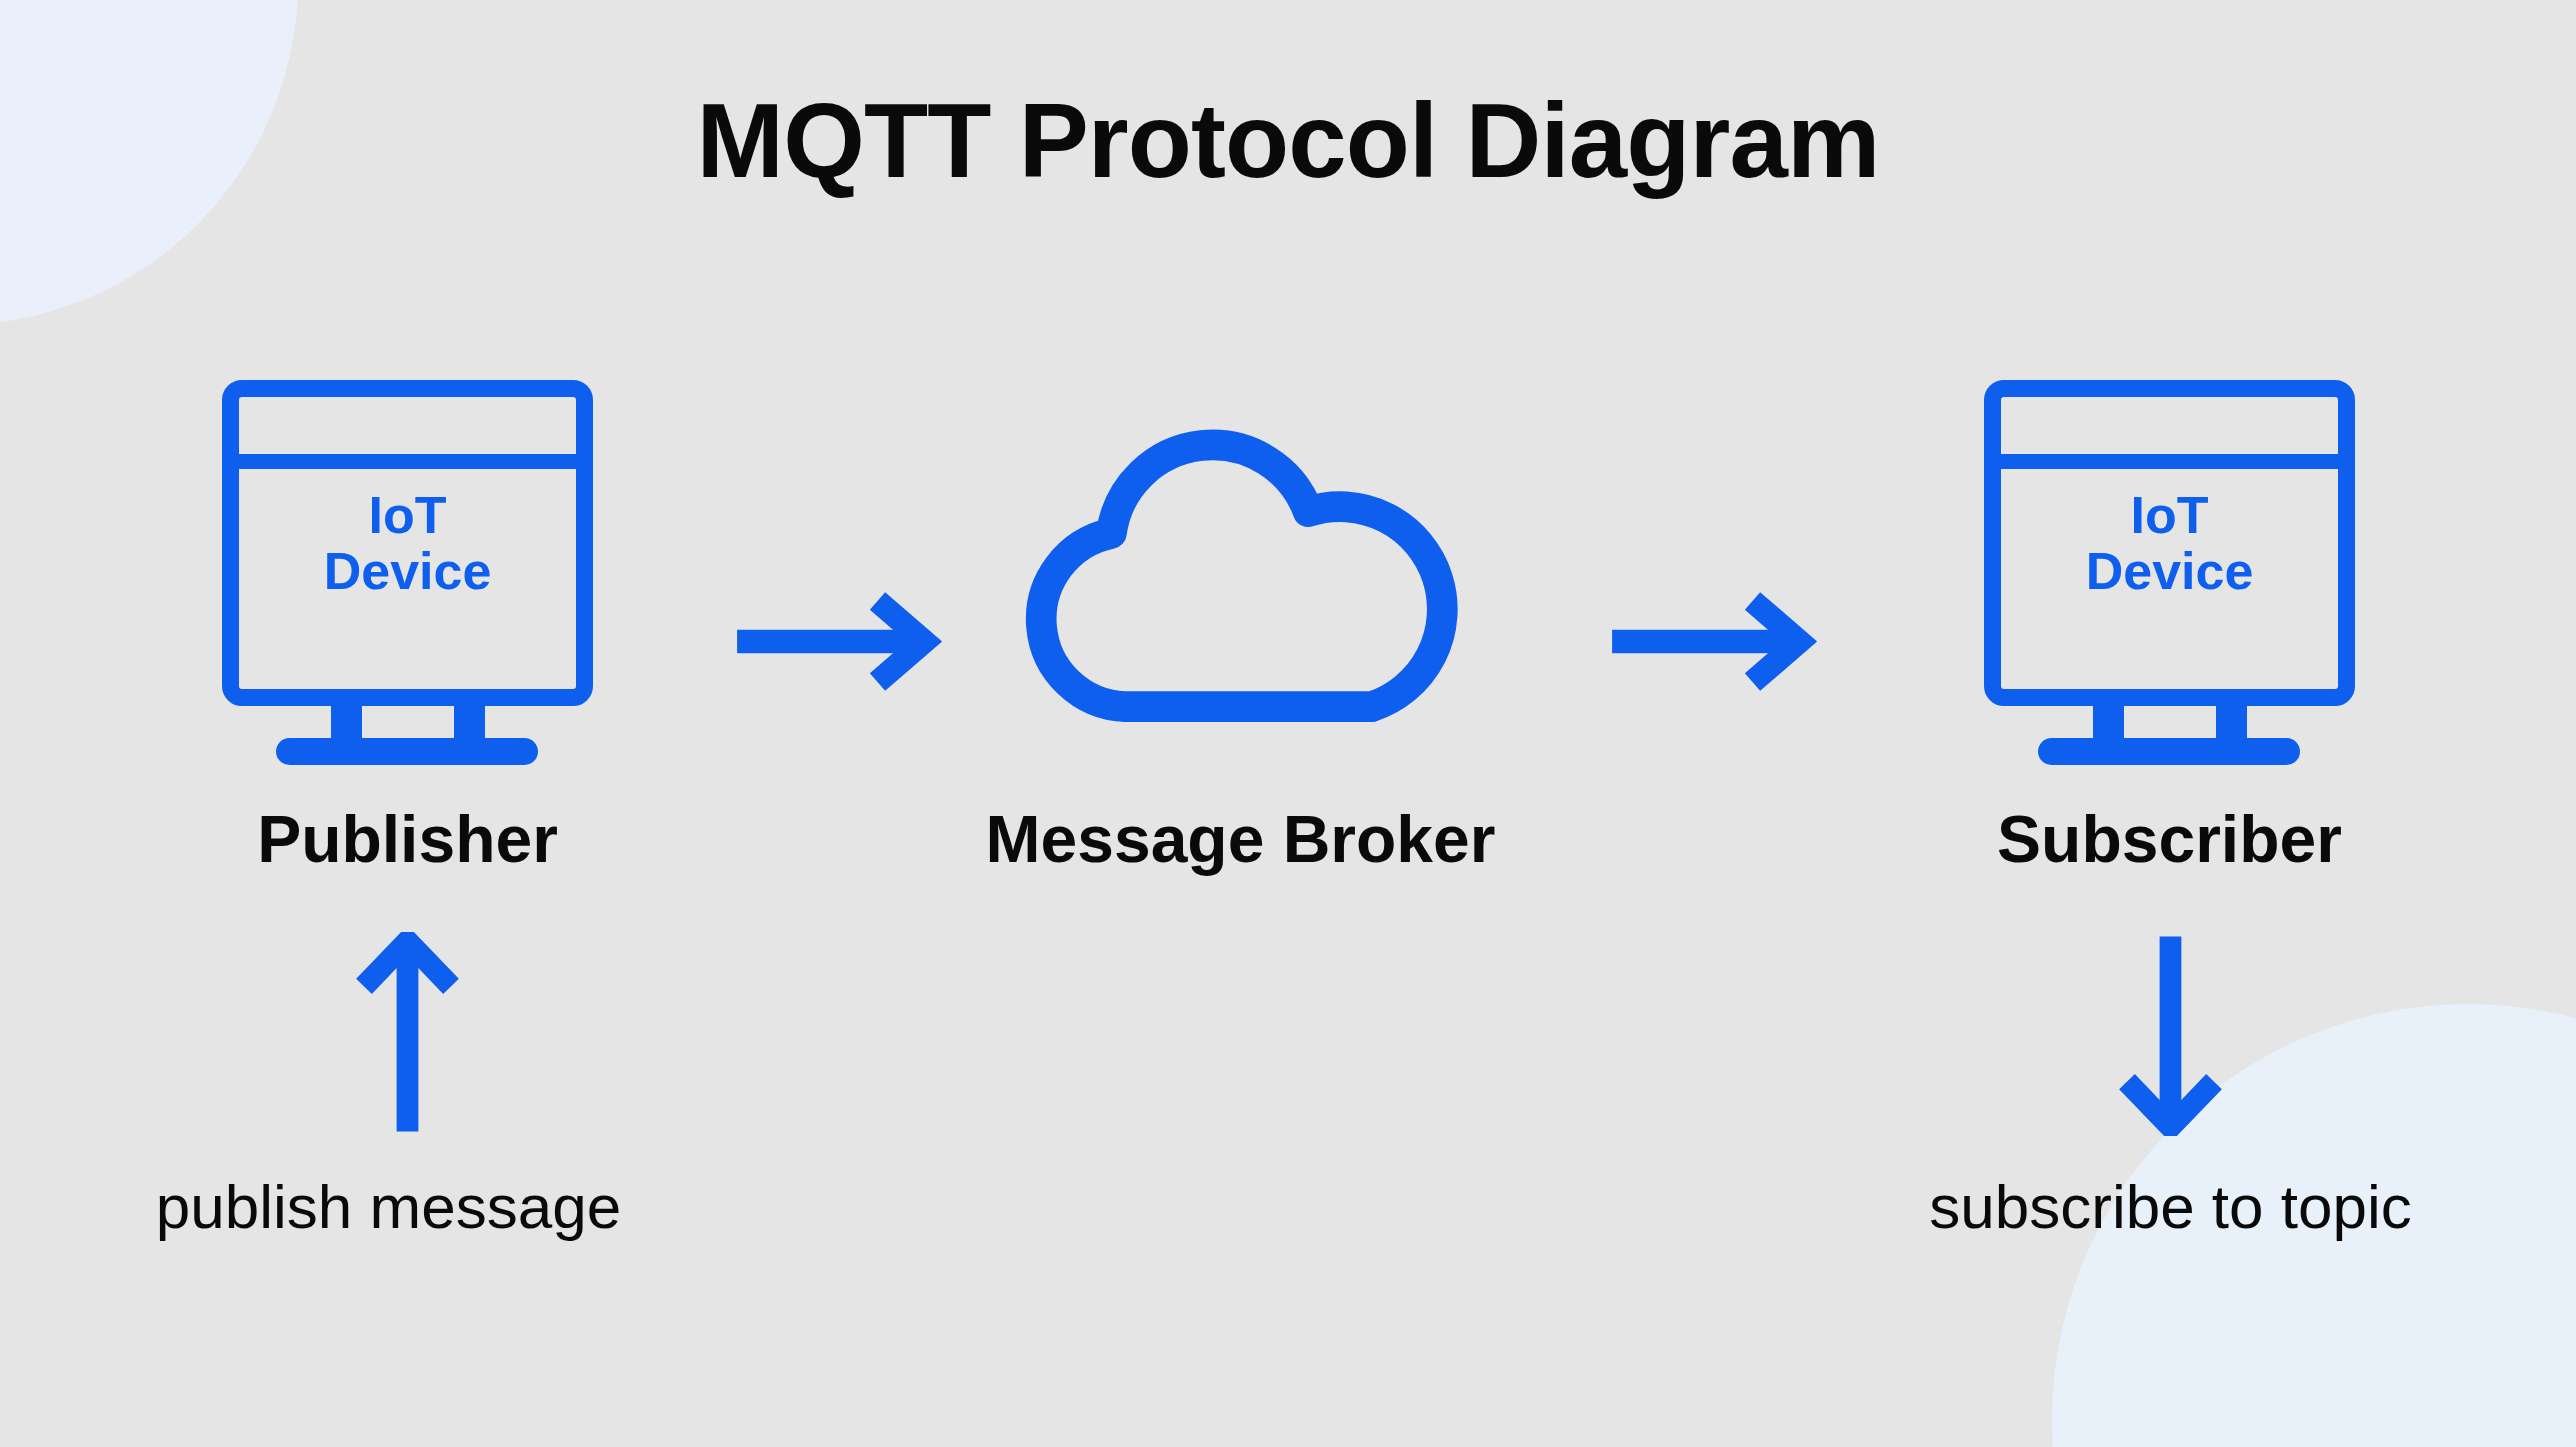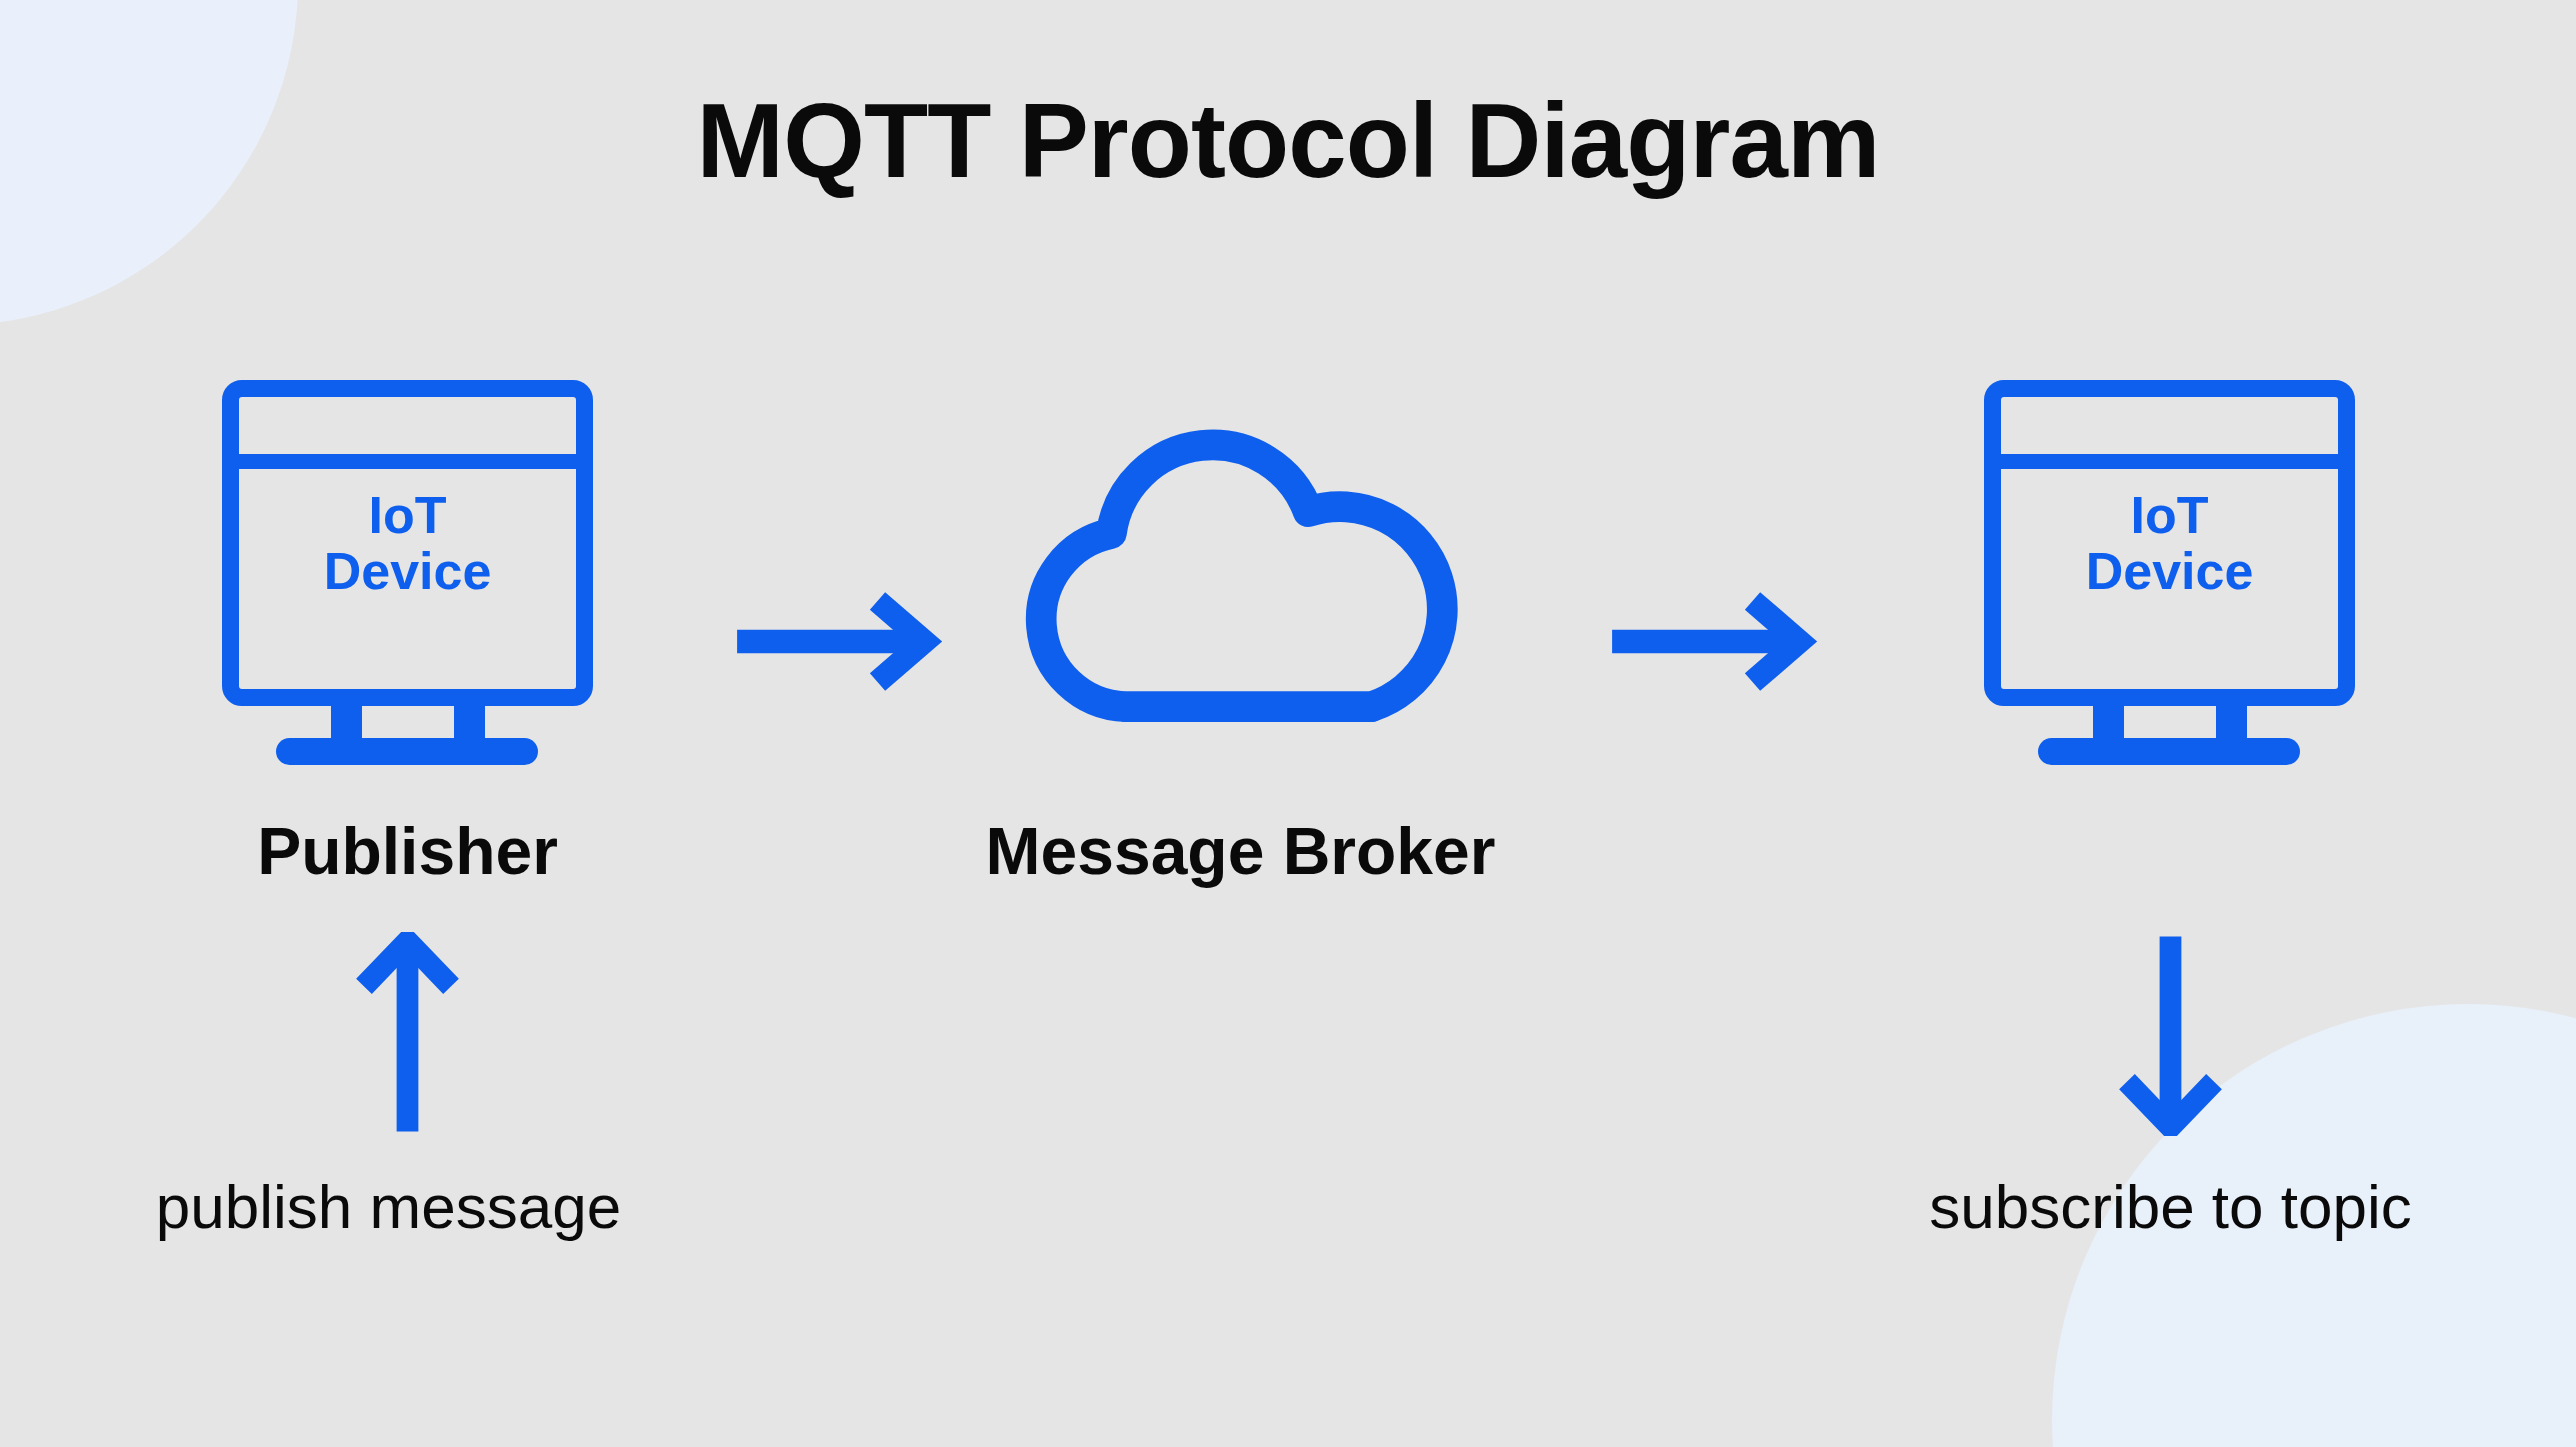--- a/index.html
+++ b/index.html
@@ -77,21 +77,20 @@
   .node-label {
     position: absolute;
     top: 421px;
     left: 0;
     width: 561px;
     text-align: center;
     font-size: 66px;
     font-weight: bold;
     color: #0a0a0a;
     white-space: nowrap;
-    margin-top: 12px;
   }
 
   
   .monitor {
     position: absolute;
     left: 95px;
     top: 0;
     width: 328px;
     height: 398px;
   }
@@ -240,20 +239,21 @@
           <div class="monitor-screen-text">
             <div>IoT</div>
             <div>Device</div>
           </div>
         </div>
         <div class="monitor-neck monitor-neck-left"></div>
         <div class="monitor-neck monitor-neck-right"></div>
         <div class="monitor-base"></div>
       </div>
     </div>
+    <div class="node-label">Subscriber</div>
   </div>
 
   <div class="h-arrow" id="arrow-pub-to-broker">
     <svg viewBox="0 0 250 110" xmlns="http://www.w3.org/2000/svg" aria-hidden="true">
       <path d="M 4 55 L 212 55" stroke="#0F5FEF" stroke-width="26" fill="none"></path>
       <path d="M 160 10 L 212 55 L 160 100" stroke="#0F5FEF" stroke-width="26" fill="none" stroke-linecap="butt" stroke-linejoin="miter"></path>
     </svg>
   </div>
 
   <div class="h-arrow" id="arrow-broker-to-sub">

